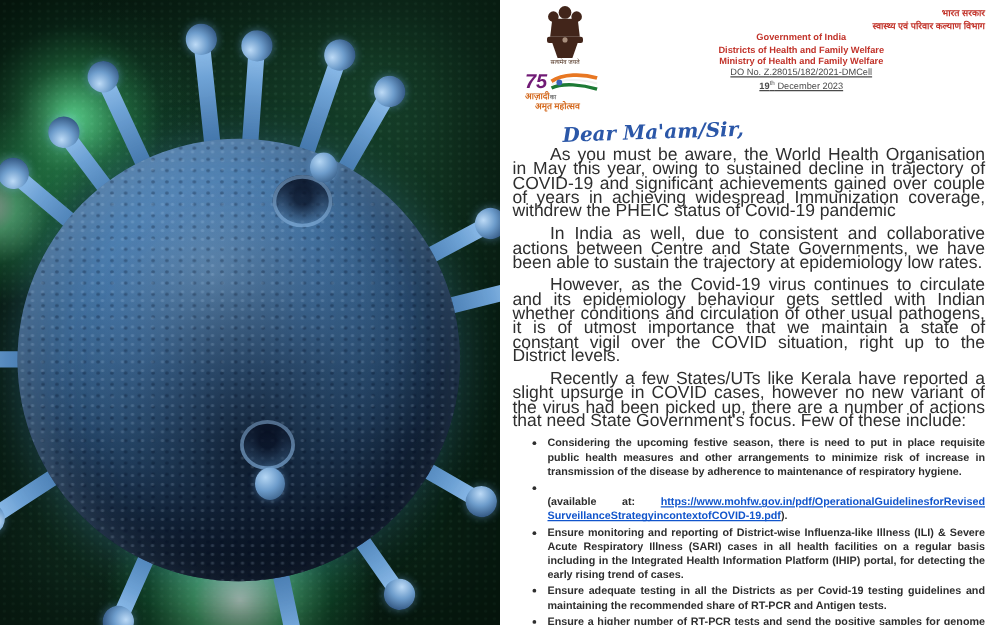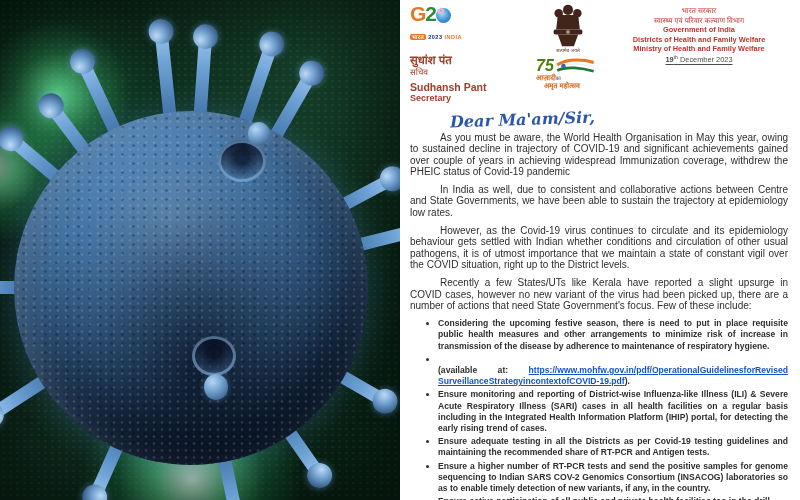--- a/index.html
+++ b/index.html
@@ -93,38 +93,38 @@
   .sender .nh { font-size:11.5px; font-weight:bold; line-height:13px; }
   .sender .th { font-size:8.5px; line-height:11px; }
   .sender .ne { font-size:10.5px; font-weight:bold; line-height:12px; margin-top:3px; }
   .sender .te { font-size:9px;  font-weight:bold; line-height:11px; }
 
   .col-center { width:84px; flex:none; text-align:center; }
   .emblem svg { display:block; margin:0 auto; }
   .motto { font-size:4.8px; color:#4a2c1a; line-height:6px; }
   .amrit { margin-top:4px; position:relative; text-align:left; padding-left:10px; }
   .amrit .row { display:flex; align-items:center; }
-  .num75 { font-size:16px; font-weight:bold; font-style:italic; color:#4d7c0f; line-height:14px; }
+  .num75 { font-size:16px; font-weight:bold; font-style:italic; color:#701a75; line-height:14px; }
   .aline1 { font-size:7px; color:#d4691e; font-weight:bold; line-height:8px; }
   .aline1 .ka { font-size:5px; color:#7a7a7a; }
   .aline2 { font-size:7px; color:#d4691e; font-weight:bold; line-height:8px; padding-left:8px; }
 
   .col-right { flex:1; text-align:center; padding-top:2px; }
-  .mhi { font-size:7.3px; font-weight:normal; color:#c2342b; line-height:9.6px; }
+  .mhi { font-size:7.3px; font-weight:bold; color:#c2342b; line-height:9.6px;text-align:right; }
   .men { font-size:7.4px; font-weight:bold; color:#c2342b; line-height:9.4px; }
   .dono, .ldate { font-size:7.4px; color:#4a4a4a; text-decoration:underline; line-height:9.6px; }
   .ldate sup { font-size:5px; }
 
   .salutation {
     font-family:"DejaVu Serif", serif; font-style:italic; font-weight:bold;
     font-size:16px; color:#2b57a8; margin:6px 0 3px 40px;
     transform:rotate(-2deg); width:max-content;
   }
   .body-p {
-    font-size:10px; line-height:11.3px; text-align:justify; text-indent:30px;
+    font-size:14px; line-height:11.3px; text-align:justify; text-indent:30px;
     margin-bottom:7px; color:#2e2e2e;
   }
   ul.actions { margin-left:16px; padding-left:12px;font-weight:bold; }
   ul.actions li {
     font-size:8.6px; line-height:11.2px; text-align:justify; color:#2e2e2e; margin-bottom:2px;
   }
   .link { color:#1155cc; text-decoration:underline; }
 </style>
 </head>
 <body>
@@ -157,36 +157,20 @@
     <div class="crater" style="left:192px; top:336px; width:44px; height:40px;"></div>
     <div class="ball" style="left:204px; top:374px; width:24px; height:26px;"></div>
 
     <div class="vignette"></div>
   </div>
 
   <div class="letter-panel">
 
     <div class="hdr">
 
-      <div class="col-left">
-        <div class="g20">
-          <span class="g">G</span><span class="two">2</span><span class="globe"><span class="lotus">✿</span></span>
-          <div class="band">
-            <span class="chip">भारत</span>
-            <span class="yr">2023</span>
-            <span class="in">INDIA</span>
-          </div>
-        </div>
-        <div class="sender">
-          <div class="nh">सुधांश पंत</div>
-          <div class="th">सचिव</div>
-          <div class="ne">Sudhansh Pant</div>
-          <div class="te">Secretary</div>
-        </div>
-      </div>
 
       <div class="col-center">
         <div class="emblem">
           <svg width="34" height="44" viewBox="0 0 40 52">
             <g fill="#42251a">
               <circle cx="20" cy="7" r="6"></circle>
               <circle cx="9" cy="11" r="5"></circle>
               <circle cx="31" cy="11" r="5"></circle>
               <path d="M8 13 L32 13 L34 30 L6 30 Z"></path>
               <rect x="3" y="30" width="34" height="6" rx="2"></rect>
@@ -210,20 +194,21 @@
           <div class="aline2">अमृत महोत्सव</div>
         </div>
       </div>
 
       <div class="col-right">
         <div class="mhi">भारत सरकार</div>
         <div class="mhi">स्वास्थ्य एवं परिवार कल्याण विभाग</div>
         <div class="men">Government of India</div>
         <div class="men">Districts of Health and Family Welfare</div>
         <div class="men">Ministry of Health and Family Welfare</div>
+        <div class="dono">DO No. Z.28015/182/2021-DMCell</div>
         <div class="ldate"><b>19</b><sup>th</sup><span> December 2023</span></div>
       </div>
     </div>
 
     <div class="salutation">Dear Ma'am/Sir,</div>
 
     <p class="body-p">As you must be aware, the World Health Organisation in May this year, owing to sustained decline in trajectory of COVID-19 and significant achievements gained over couple of years in achieving widespread Immunization coverage, withdrew the PHEIC status of Covid-19 pandemic</p>
     <p class="body-p">In India as well, due to consistent and collaborative actions between Centre and State Governments, we have been able to sustain the trajectory at epidemiology low rates.</p>
     <p class="body-p">However, as the Covid-19 virus continues to circulate and its epidemiology behaviour gets settled with Indian whether conditions and circulation of other usual pathogens, it is of utmost importance that we maintain a state of constant vigil over the COVID situation, right up to the District levels.</p>
     <p class="body-p">Recently a few States/UTs like Kerala have reported a slight upsurge in COVID cases, however no new variant of the virus had been picked up, there are a number of actions that need State Government's focus. Few of these include:</p>

